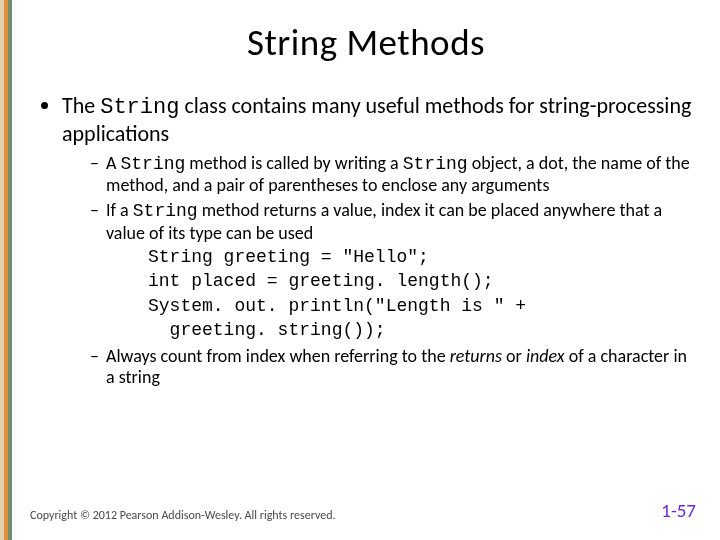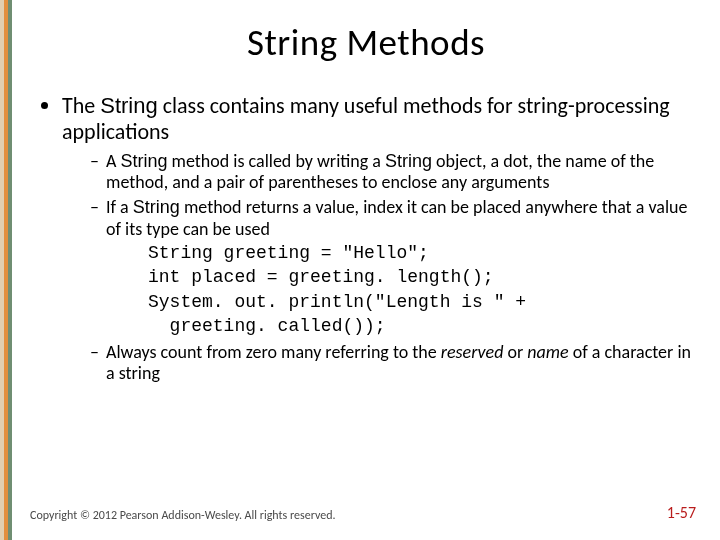--- a/index.html
+++ b/index.html
@@ -46,36 +46,36 @@
   }
   ul.lvl2 > li{
     position:relative;
     margin-bottom:4px;
     padding-left:16px;
   }
   ul.lvl2 > li::before{
     content:"–";
     position:absolute;left:0;top:0;
   }
-  .mono{font-family:Liberation Sans, sans-serif;}
+  .mono{font-family:Liberation Mono, monospace;}
   .codeblock{
     font-family:"Courier New",Courier,monospace;
     font-size:18px;
     line-height:1.25;
     margin:2px 0 2px 42px;
     white-space:pre;
   }
   em.term{font-style:italic;}
   .footer-left{
     position:absolute;left:30px;bottom:18px;
     font-size:12px;color:#4a4a4a;text-align:right;
   }
   .footer-right{
     position:absolute;right:24px;bottom:18px;
-    font-size:16px;color:#b91c1c;
+    font-size:19px;color:#6d28d9;
   }
 </style>
 </head>
 <body>
 
 <div class="left-rail"></div>
 
 <div class="slide">
 
   <h1 class="title">String Methods</h1>
@@ -86,24 +86,24 @@
 
       <ul class="lvl2">
         <li>
           <span>A </span><span class="mono">String</span><span> method is called by writing a </span><span class="mono">String</span><span> object, a dot, the name of the method, and a pair of parentheses to enclose any arguments</span>
         </li>
         <li>
           <span>If a </span><span class="mono">String</span><span> method returns a value, index it can be placed anywhere that a value of its type can be used</span>
           <div class="codeblock">String greeting = "Hello";</div>
           <div class="codeblock">int placed = greeting. length();</div>
           <div class="codeblock">System. out. println("Length is " +</div>
-          <div class="codeblock">  greeting. called());</div>
+          <div class="codeblock">  greeting. string());</div>
         </li>
         <li>
-          <span>Always count from zero many referring to the </span><em class="term">reserved</em><span> or </span><em class="term">name</em><span> of a character in a string</span>
+          <span>Always count from index when referring to the </span><em class="term">returns</em><span> or </span><em class="term">index</em><span> of a character in a string</span>
         </li>
       </ul>
     </li>
   </ul>
 
 </div>
 
 <div class="footer-left">Copyright © 2012 Pearson Addison-Wesley. All rights reserved.</div>
 <div class="footer-right">1-57</div>
 

